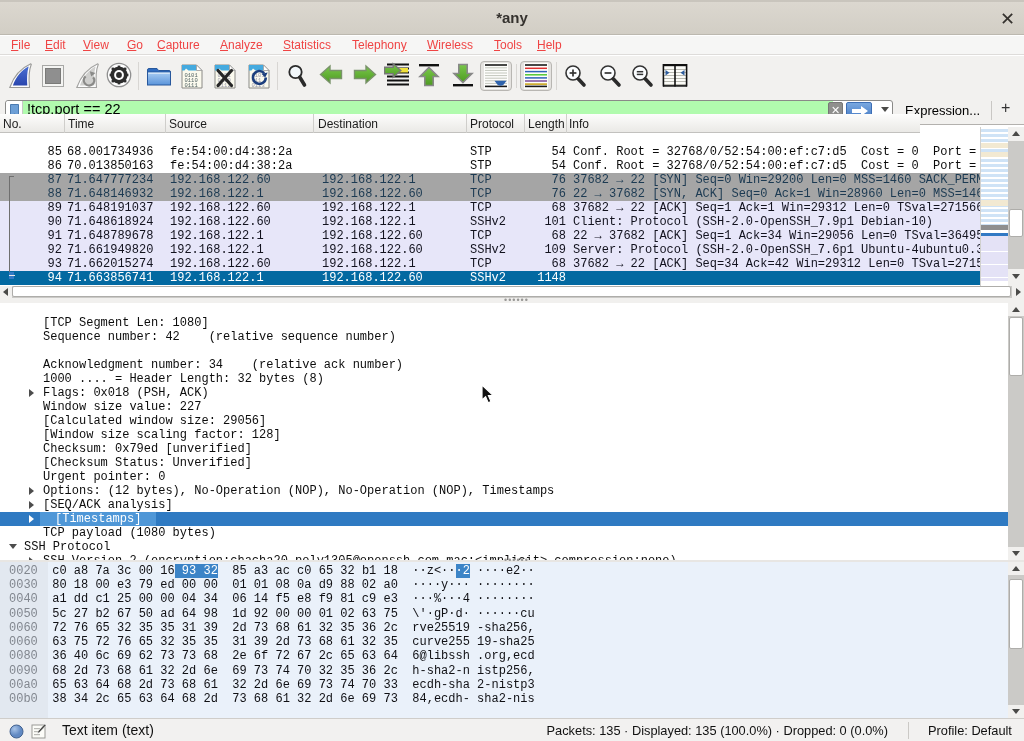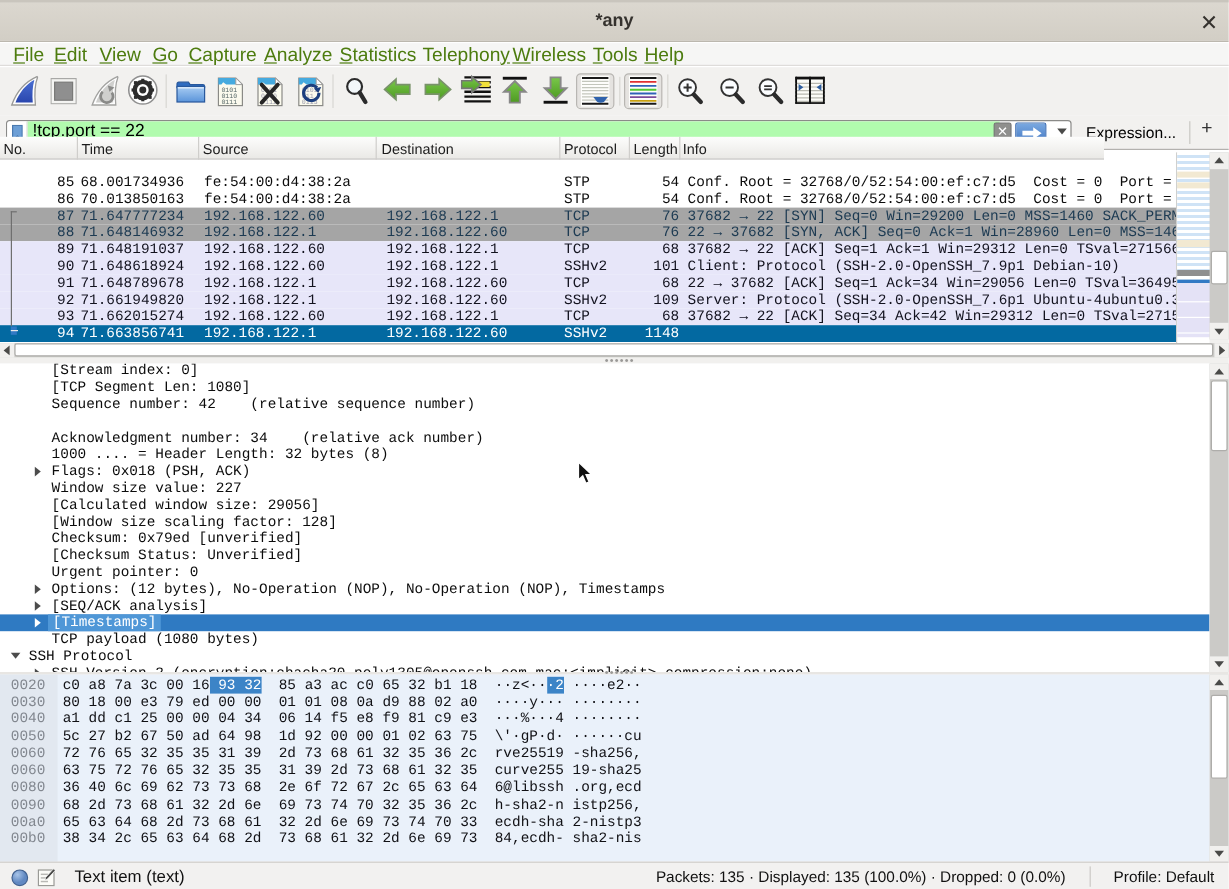--- a/index.html
+++ b/index.html
@@ -5,21 +5,21 @@
 *{margin:0;padding:0;box-sizing:border-box}
 html,body{width:1024px;height:741px;overflow:hidden}
 body{position:relative;font-family:"Liberation Sans",sans-serif;background:#fff}
 .abs{position:absolute}
 
 #titlebar{left:0;top:0;width:1024px;height:35px;background:linear-gradient(#dcd8d0,#d2cec5);border-bottom:1px solid #bcb8af}
 #title{left:0;top:9px;width:1024px;text-align:center;font-size:15px;font-weight:bold;color:#35322e}
 #closex{left:1000px;top:8px;font-size:18px;color:#35322e}
 
 #menubar{left:0;top:36px;width:1024px;height:19px;background:#f6f6f5;border-bottom:1px solid #dedcda}
-.mi{position:absolute;top:38px;font-size:16px;color:#4d7c0f}
+.mi{position:absolute;top:38px;font-size:12px;color:#ef4444}
 .mi u{text-decoration:underline}
 
 #toolbar{left:0;top:56px;width:1024px;height:40px;background:#f2f1ef}
 .tsep{position:absolute;top:6px;width:1px;height:28px;background:#d8d6d3}
 .tbtn{position:absolute}
 .pressed{background:#e5e3e0;border:1px solid #b8b6b2;border-radius:3px}
 
 #filterbar{left:0;top:96px;width:1024px;height:29px;background:#f2f1ef;border-bottom:1px solid #b3b1ae}
 #finput{left:5px;top:4px;width:888px;height:22px;background:#fff;border:1px solid #8a8a88;border-radius:3px;overflow:hidden}
 #fgreen{left:17px;top:0;width:810px;height:20px;background:#b1fbae}
@@ -449,35 +449,34 @@
   <div class="sbthumb" style="left:12px;top:0;width:999px;height:11px"></div>
   <div class="sbbtn" style="left:1012px;top:0;width:12px;height:12px">
       <i class="arr" style="left:4px;top:2px;border-top:4px solid transparent;border-bottom:4px solid transparent;border-left:5px solid #4a4a48"></i>
     </div>
 </div>
 <div class="abs" id="split1">
     <div class="dots" style="left:504px;top:1px">••••••</div>
   </div>
 
 <div class="abs" id="details">
-  <div class="dl" style="top:-1px"><span style="position:absolute;left:43px">[Stream index: 0]</span></div>
   <div class="dl" style="top:13px"><span style="position:absolute;left:43px">[TCP Segment Len: 1080]</span></div>
   <div class="dl" style="top:27px"><span style="position:absolute;left:43px">Sequence number: 42    (relative sequence number)</span></div>
   <div class="dl" style="top:55px"><span style="position:absolute;left:43px">Acknowledgment number: 34    (relative ack number)</span></div>
   <div class="dl" style="top:69px"><span style="position:absolute;left:43px">1000 .... = Header Length: 32 bytes (8)</span></div>
   <div class="dl" style="top:83px"><i class="tri-r" style="left:29px;top:3px"></i><span style="position:absolute;left:43px">Flags: 0x018 (PSH, ACK)</span></div>
   <div class="dl" style="top:97px"><span style="position:absolute;left:43px">Window size value: 227</span></div>
   <div class="dl" style="top:111px"><span style="position:absolute;left:43px">[Calculated window size: 29056]</span></div>
   <div class="dl" style="top:125px"><span style="position:absolute;left:43px">[Window size scaling factor: 128]</span></div>
   <div class="dl" style="top:139px"><span style="position:absolute;left:43px">Checksum: 0x79ed [unverified]</span></div>
   <div class="dl" style="top:153px"><span style="position:absolute;left:43px">[Checksum Status: Unverified]</span></div>
   <div class="dl" style="top:167px"><span style="position:absolute;left:43px">Urgent pointer: 0</span></div>
   <div class="dl" style="top:181px"><i class="tri-r" style="left:29px;top:3px"></i><span style="position:absolute;left:43px">Options: (12 bytes), No-Operation (NOP), No-Operation (NOP), Timestamps</span></div>
   <div class="dl" style="top:195px"><i class="tri-r" style="left:29px;top:3px"></i><span style="position:absolute;left:43px">[SEQ/ACK analysis]</span></div>
-  <div class="dl" style="top:209px;background:#2f7ac2;color:#fff"><i class="tri-r" style="left:29px;top:3px;border-left-color:#fff"></i><span style="position:absolute;left:40px;background:#4f97d7;padding:0 4px">[Timestamps]</span></div>
+  <div class="dl" style="top:209px;background:#2f7ac2;color:#fff"><i class="tri-r" style="left:29px;top:3px;border-left-color:#fff"></i><span style="position:absolute;left:40px;background:#4f97d7;padding:0 15px">[Timestamps]</span></div>
   <div class="dl" style="top:223px"><span style="position:absolute;left:43px">TCP payload (1080 bytes)</span></div>
   <div class="dl" style="top:237px"><i class="tri-d" style="left:9px;top:4px"></i><span style="position:absolute;left:24px">SSH Protocol</span></div>
   <div class="dl" style="top:251px"><i class="tri-r" style="left:29px;top:3px"></i><span style="position:absolute;left:43px">SSH Version 2 (encryption:chacha20_poly1305@openssh.com mac:&lt;implicit&gt; compression:none)</span></div>
 </div>
 <svg class="abs" id="cursor" style="left:481px;top:384px" width="14" height="21" viewBox="0 0 14 21">
     <path d="M1,1 L1,16 L4.6,12.7 L7.2,18.8 L10,17.6 L7.4,11.6 L12,11.4 Z" fill="#111" stroke="#fff" stroke-width="1.2"></path>
   </svg>
 <div class="abs" id="hexpane">
   <div class="abs" id="hexaddrbg"></div>
   <div class="hx" style="top:2px"><span class="ad">0020</span>  c0 a8 7a 3c 00 16<span class="hl"> 93 32</span>  85 a3 ac c0 65 32 b1 18  ··z&lt;··<span class="hl">·2</span> ····e2··</div>

